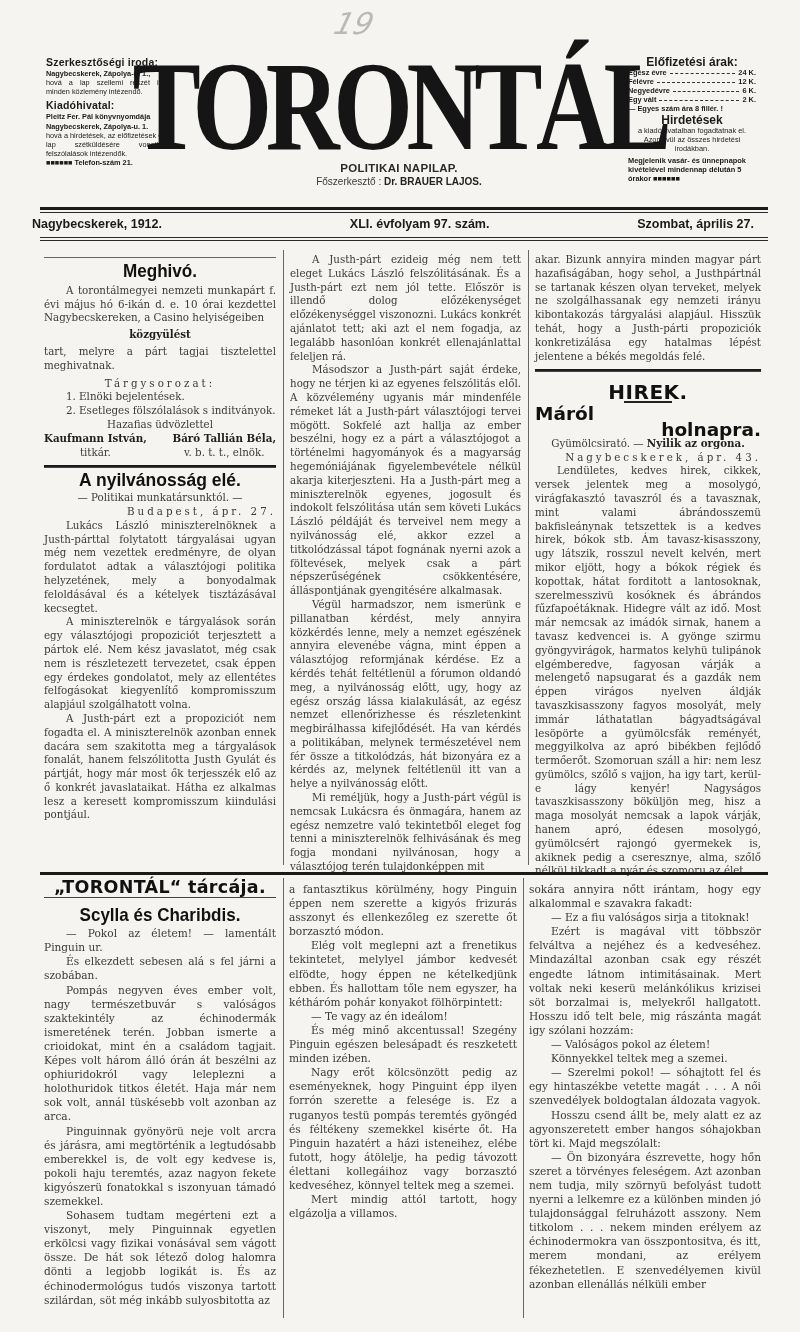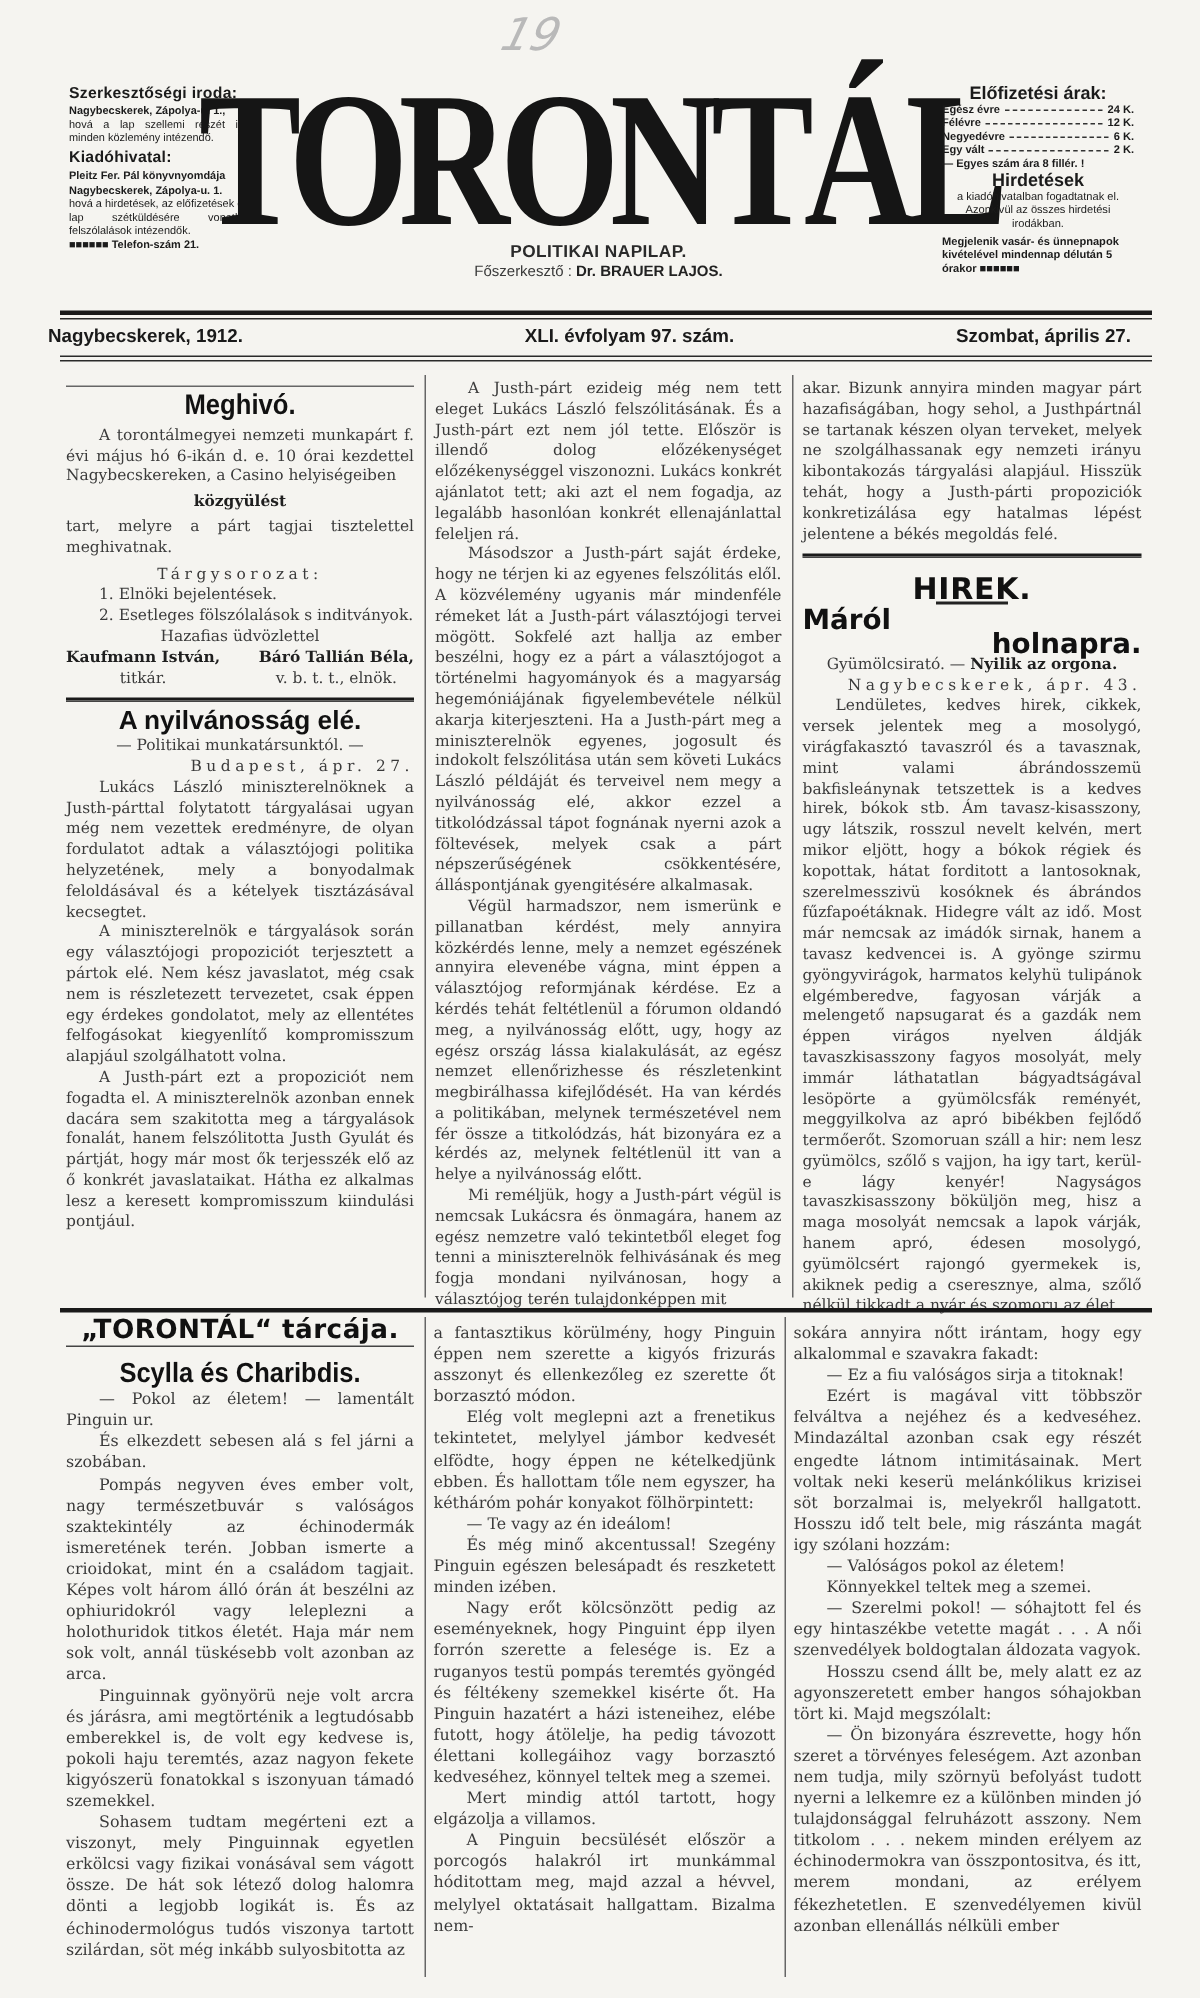--- a/index.html
+++ b/index.html
@@ -192,21 +192,20 @@
     <p>Sohasem tudtam megérteni ezt a viszonyt, mely Pinguinnak egyetlen erkölcsi vagy fizikai vonásával sem vágott össze. De hát sok létező dolog halomra dönti a legjobb logikát is. És az échinodermológus tudós viszonya tartott szilárdan, söt még inkább sulyosbitotta az</p>
   </div>
 
   <div class="col" style="left:289px; top:882px; width:228px; font-size:10.6px; line-height:14.1px;">
     <p class="ni">a fantasztikus körülmény, hogy Pinguin éppen nem szerette a kigyós frizurás asszonyt és ellenkezőleg ez szerette őt borzasztó módon.</p>
     <p>Elég volt meglepni azt a frenetikus tekintetet, melylyel jámbor kedvesét elfödte, hogy éppen ne kételkedjünk ebben. És hallottam tőle nem egyszer, ha kétháróm pohár konyakot fölhörpintett:</p>
     <p>— Te vagy az én ideálom!</p>
     <p>És még minő akcentussal! Szegény Pinguin egészen belesápadt és reszketett minden izében.</p>
     <p>Nagy erőt kölcsönzött pedig az eseményeknek, hogy Pinguint épp ilyen forrón szerette a felesége is. Ez a ruganyos testü pompás teremtés gyöngéd és féltékeny szemekkel kisérte őt. Ha Pinguin hazatért a házi isteneihez, elébe futott, hogy átölelje, ha pedig távozott élettani kollegáihoz vagy borzasztó kedveséhez, könnyel teltek meg a szemei.</p>
     <p>Mert mindig attól tartott, hogy elgázolja a villamos.</p>
-    <p>A Pinguin becsülését először a porcogós halakról irt munkámmal hóditottam meg, majd azzal a hévvel, melylyel oktatásait hallgattam. Bizalma nem-</p>
   </div>
 
   <div class="col" style="left:529px; top:882px; width:232px; font-size:10.6px; line-height:14.1px;">
     <p class="ni">sokára annyira nőtt irántam, hogy egy alkalommal e szavakra fakadt:</p>
     <p>— Ez a fiu valóságos sirja a titoknak!</p>
     <p>Ezért is magával vitt többször felváltva a nejéhez és a kedveséhez. Mindazáltal azonban csak egy részét engedte látnom intimitásainak. Mert voltak neki keserü melánkólikus krizisei söt borzalmai is, melyekről hallgatott. Hosszu idő telt bele, mig rászánta magát igy szólani hozzám:</p>
     <p>— Valóságos pokol az életem!</p>
     <p>Könnyekkel teltek meg a szemei.</p>
     <p>— Szerelmi pokol! — sóhajtott fel és egy hintaszékbe vetette magát . . . A női szenvedélyek boldogtalan áldozata vagyok.</p>
     <p>Hosszu csend állt be, mely alatt ez az agyonszeretett ember hangos sóhajokban tört ki. Majd megszólalt:</p>

